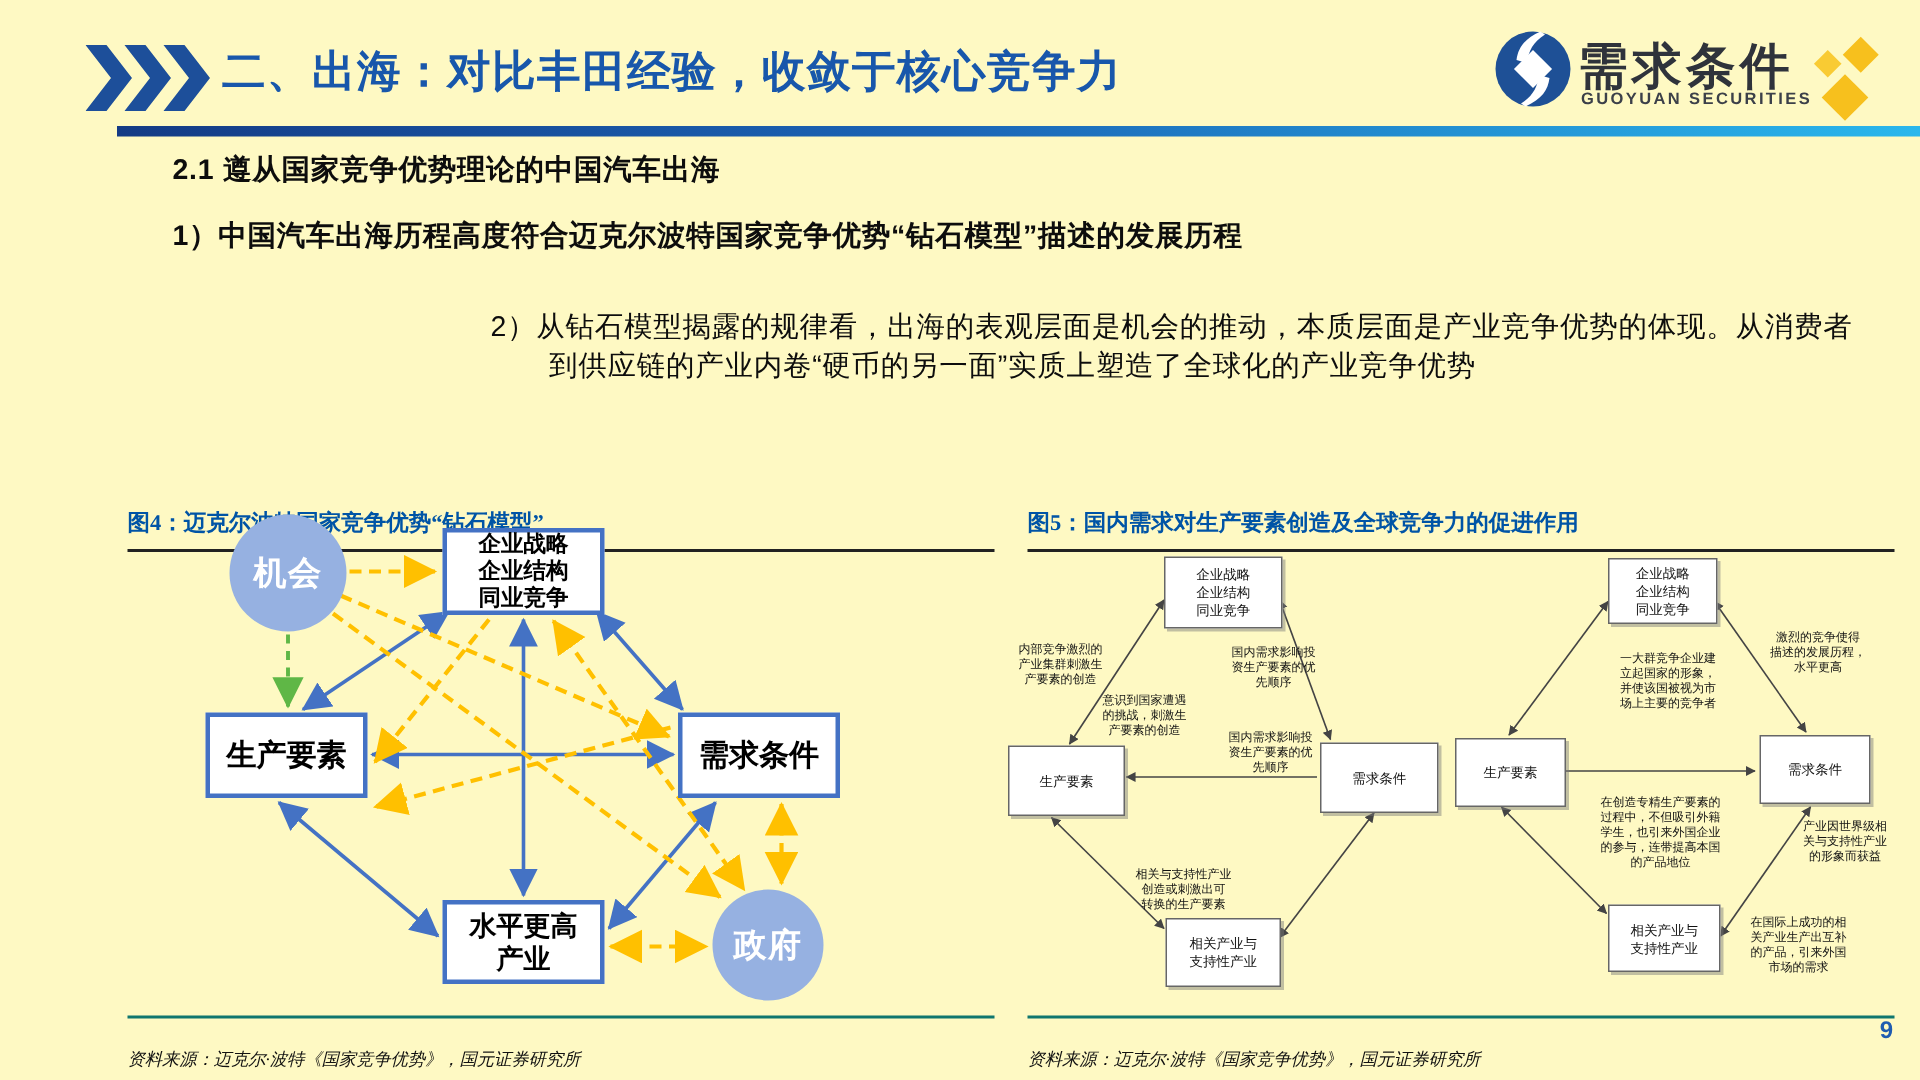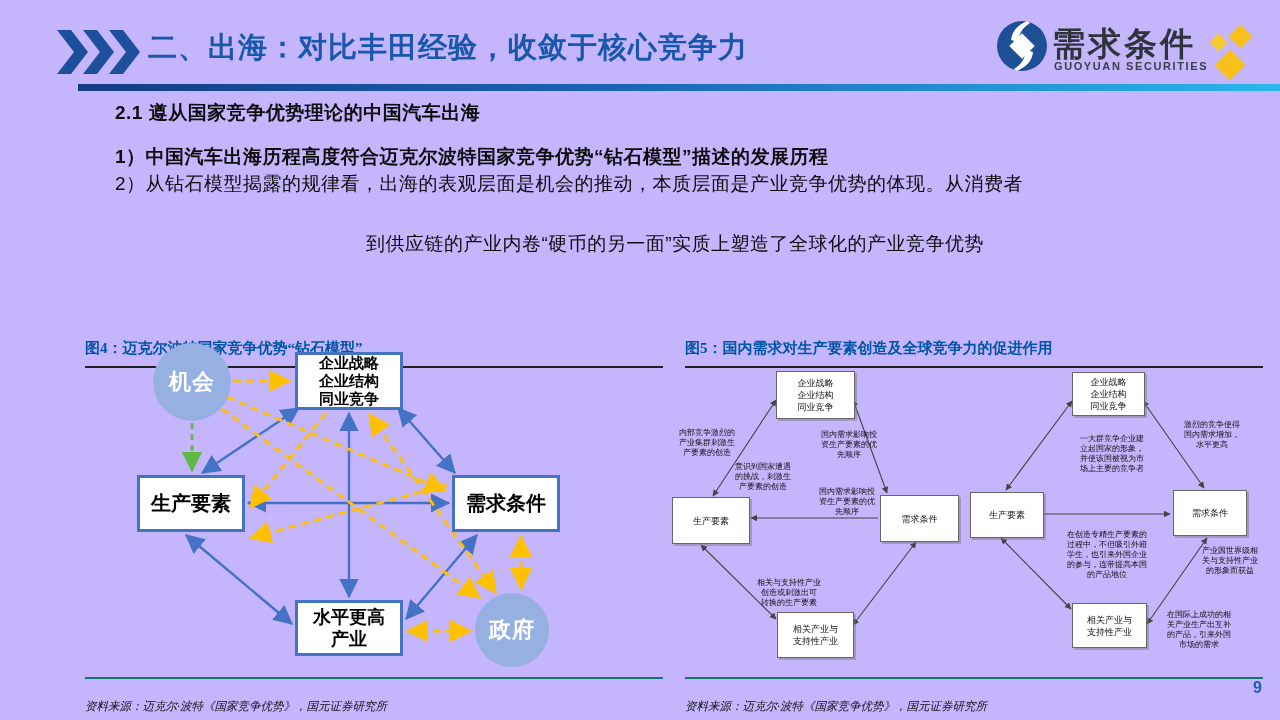--- a/index.html
+++ b/index.html
@@ -1,16 +1,16 @@
 <!DOCTYPE html>
 <html><head>
 <meta charset="utf-8">
 <style>
   html,body{margin:0;padding:0;background:#e8e8e8;}
-  .slide{position:relative;width:1280px;height:720px;background:#c4b5fd;overflow:hidden;
+  .slide{position:relative;width:1280px;height:720px;background:#fef9c3;overflow:hidden;
          font-family:"Liberation Sans",sans-serif;}
   .abs{position:absolute;}
 
   
   .title{left:148px;top:28px;font-size:29px;font-weight:bold;color:#1857ab;letter-spacing:1px;}
   .logo-cn{left:1052px;top:22px;font-size:33px;font-weight:bold;color:#2f333b;letter-spacing:3px;}
   .logo-en{left:1054px;top:60px;font-size:11px;font-weight:bold;color:#3c4049;letter-spacing:1.6px;}
   .grad-bar{left:78px;top:84px;width:1202px;height:7px;
             background:linear-gradient(90deg,#143b85 0%,#1b64b5 45%,#2ab7ec 100%);}
   .sparkle{position:absolute;background:#f7c01d;}
@@ -67,21 +67,21 @@
   <div class="abs logo-en">GUOYUAN SECURITIES</div>
   <div class="abs" style="left:1204px;top:26px;width:56px;height:56px;">
     <div class="sparkle" style="left:8px;top:10px;width:13px;height:13px;transform:rotate(45deg);background:#f9cb33;"></div>
     <div class="sparkle" style="left:28px;top:2px;width:17px;height:17px;transform:rotate(45deg);"></div>
     <div class="sparkle" style="left:15px;top:28px;width:22px;height:22px;transform:rotate(45deg);"></div>
   </div>
   <div class="abs grad-bar"></div>
 
   <div class="abs p b" style="top:100px;">2.1 遵从国家竞争优势理论的中国汽车出海</div>
   <div class="abs p b" style="top:144px;">1）中国汽车出海历程高度符合迈克尔波特国家竞争优势“钻石模型”描述的发展历程</div>
-  <div class="abs p" style="top:171px;">2）从钻石模型揭露的规律看，出海的表观层面是机会的推动，本质层面是产业竞争优势的体现。从消费者</div>
+  <div class="abs p" style="top:205px;text-align:right;">2）从钻石模型揭露的规律看，出海的表观层面是机会的推动，本质层面是产业竞争优势的体现。从消费者</div>
   <div class="abs p" style="top:231px;text-align:center;">到供应链的产业内卷“硬币的另一面”实质上塑造了全球化的产业竞争优势</div>
 
   <div class="abs caption" style="left:85px;">图4：迈克尔波特国家竞争优势“钻石模型”</div>
 
   <div class="abs fig4">
     <svg width="570" height="342" viewBox="0 0 570 342">
       <defs>
         <marker id="mb" markerWidth="9" markerHeight="9" refX="7.5" refY="4" orient="auto-start-reverse">
           <path d="M0,0 L8,4 L0,8 Z" fill="#4472c4"></path>
           </marker>
@@ -183,21 +183,21 @@
     <div class="d5-box" style="left:302px;top:160px;width:72px;height:44px;">生产要素</div>
     <div class="d5-box" style="left:505px;top:158px;width:72px;height:44px;">需求条件</div>
     <div class="d5-box" style="left:404px;top:271px;width:73px;height:43px;">相关产业与
 支持性产业</div>
 
     <div class="d5-label" style="left:400px;top:102px;width:88px;">一大群竞争企业建
 立起国家的形象，
 并使该国被视为市
 场上主要的竞争者</div>
     <div class="d5-label" style="left:504px;top:88px;width:80px;">激烈的竞争使得
-国内需求增加，
+描述的发展历程，
 水平更高</div>
     <div class="d5-label" style="left:393px;top:198px;width:92px;">在创造专精生产要素的
 过程中，不但吸引外籍
 学生，也引来外国企业
 的参与，连带提高本国
 的产品地位</div>
     <div class="d5-label" style="left:524px;top:214px;width:76px;">产业因世界级相
 关与支持性产业
 的形象而获益</div>
     <div class="d5-label" style="left:487px;top:278px;width:88px;">在国际上成功的相

